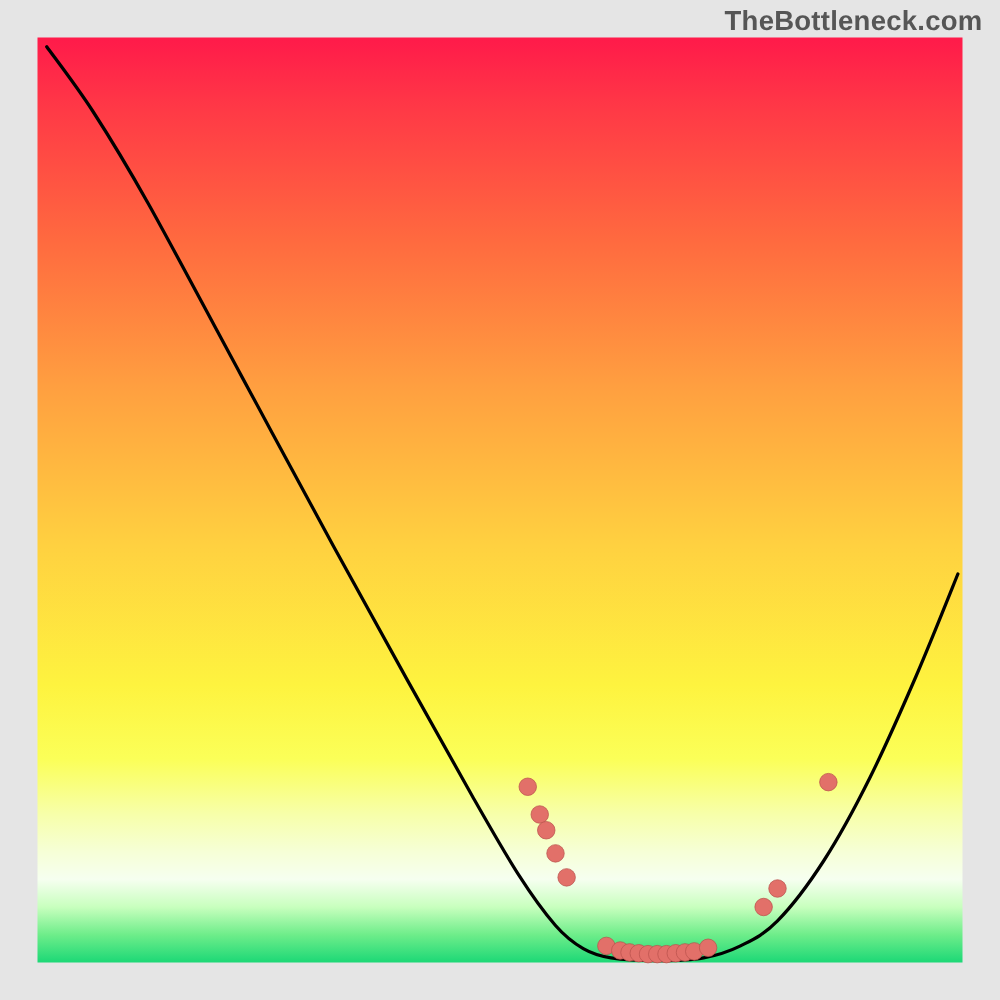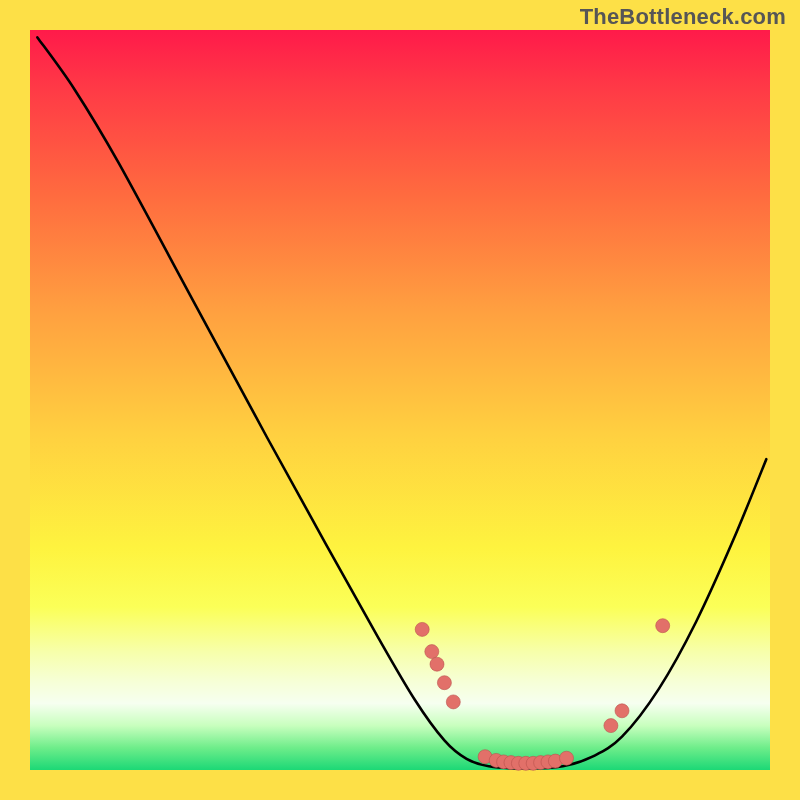--- a/index.html
+++ b/index.html
@@ -6,21 +6,21 @@
     margin: 0;
     padding: 0;
     width: 800px;
     height: 800px;
     background: #000;
   }
   .frame {
     position: relative;
     width: 800px;
     height: 800px;
-    background: #fde047;
+    background: #e5e5e5;
   }
   .attribution {
     position: absolute;
     top: 4px;
     right: 14px;
     font-family: Arial, Helvetica, sans-serif;
     font-size: 22px;
     font-weight: 600;
     color: #565656;
     letter-spacing: 0.2px;

